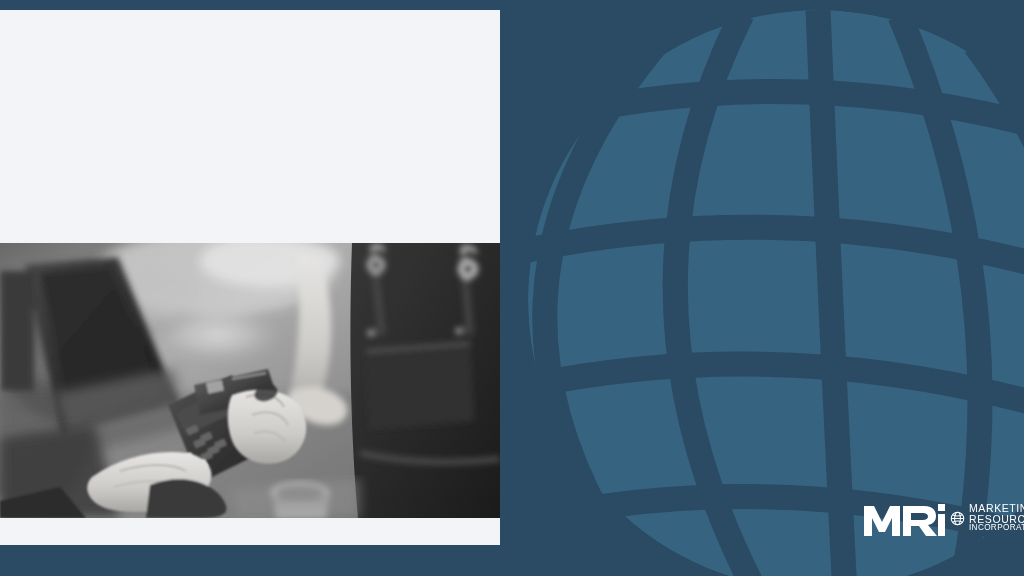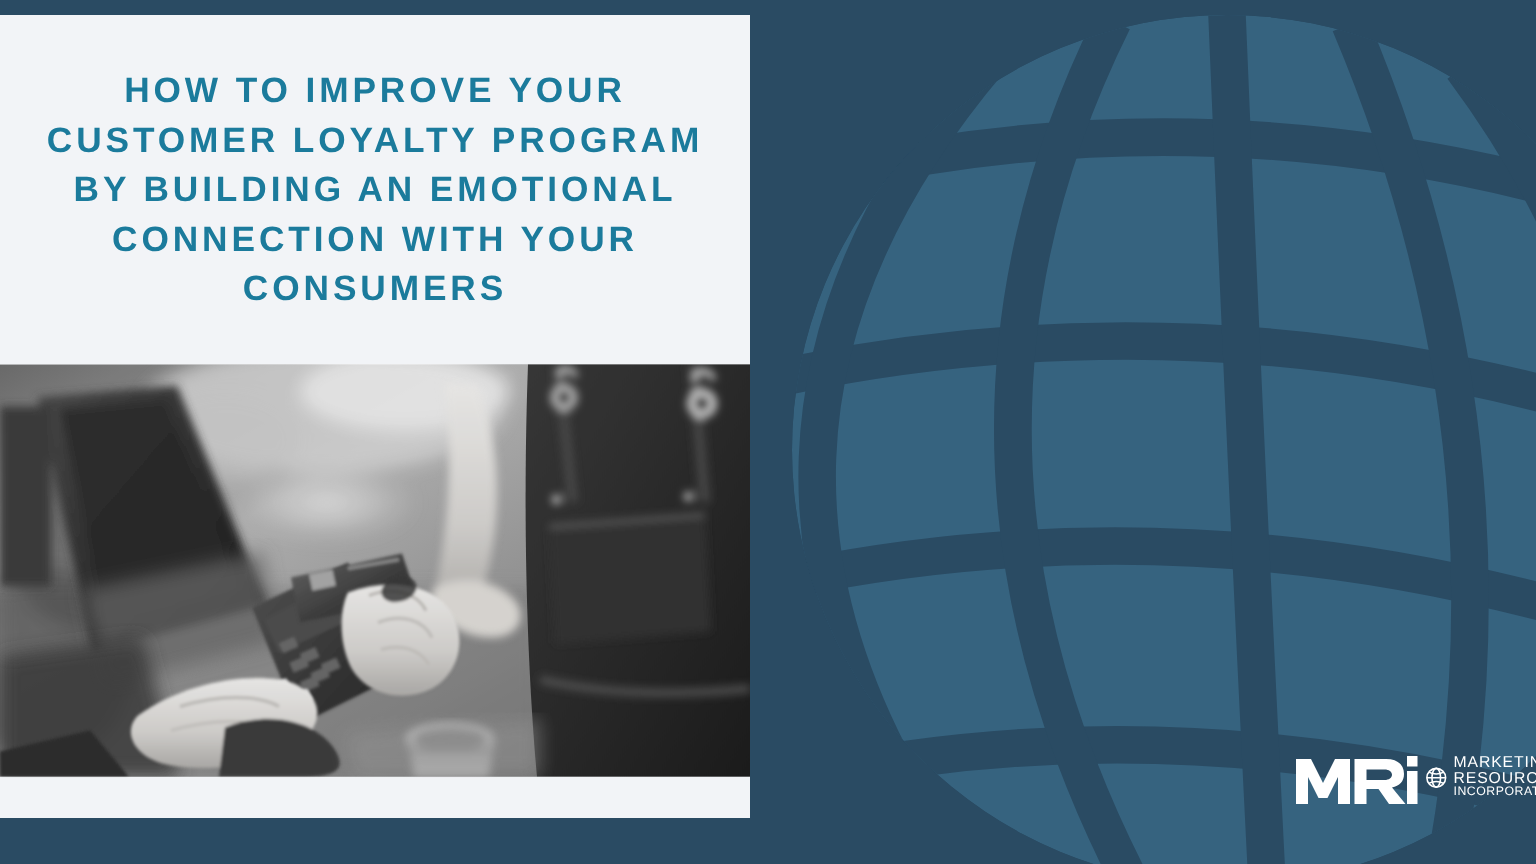--- a/index.html
+++ b/index.html
@@ -164,27 +164,20 @@
         <path d="M 660 40 Q 440 300 640 580"></path>
         <path d="M 975 45 Q 1165 300 1030 575"></path>
       </g>
     </g>
   </svg>
 
   <div id="top-strip"></div>
 
   <div id="content-card">
 
-    <div id="title-block">
-      <h1 id="page-title">HOW TO IMPROVE YOUR
-CUSTOMER LOYALTY PROGRAM
-BY BUILDING AN EMOTIONAL
-CONNECTION WITH YOUR
-CONSUMERS</h1>
-    </div>
 
     <div id="photo-frame">
       <svg id="photo-canvas" viewBox="0 0 500 275" preserveAspectRatio="none" xmlns="http://www.w3.org/2000/svg">
         <defs>
           <linearGradient id="bgWash" x1="0" y1="0" x2="1" y2="1">
             <stop offset="0%" stop-color="#6e6e6e"></stop>
             <stop offset="35%" stop-color="#b4b4b4"></stop>
             <stop offset="70%" stop-color="#8f8f8f"></stop>
             <stop offset="100%" stop-color="#5c5c5c"></stop>
           </linearGradient>

